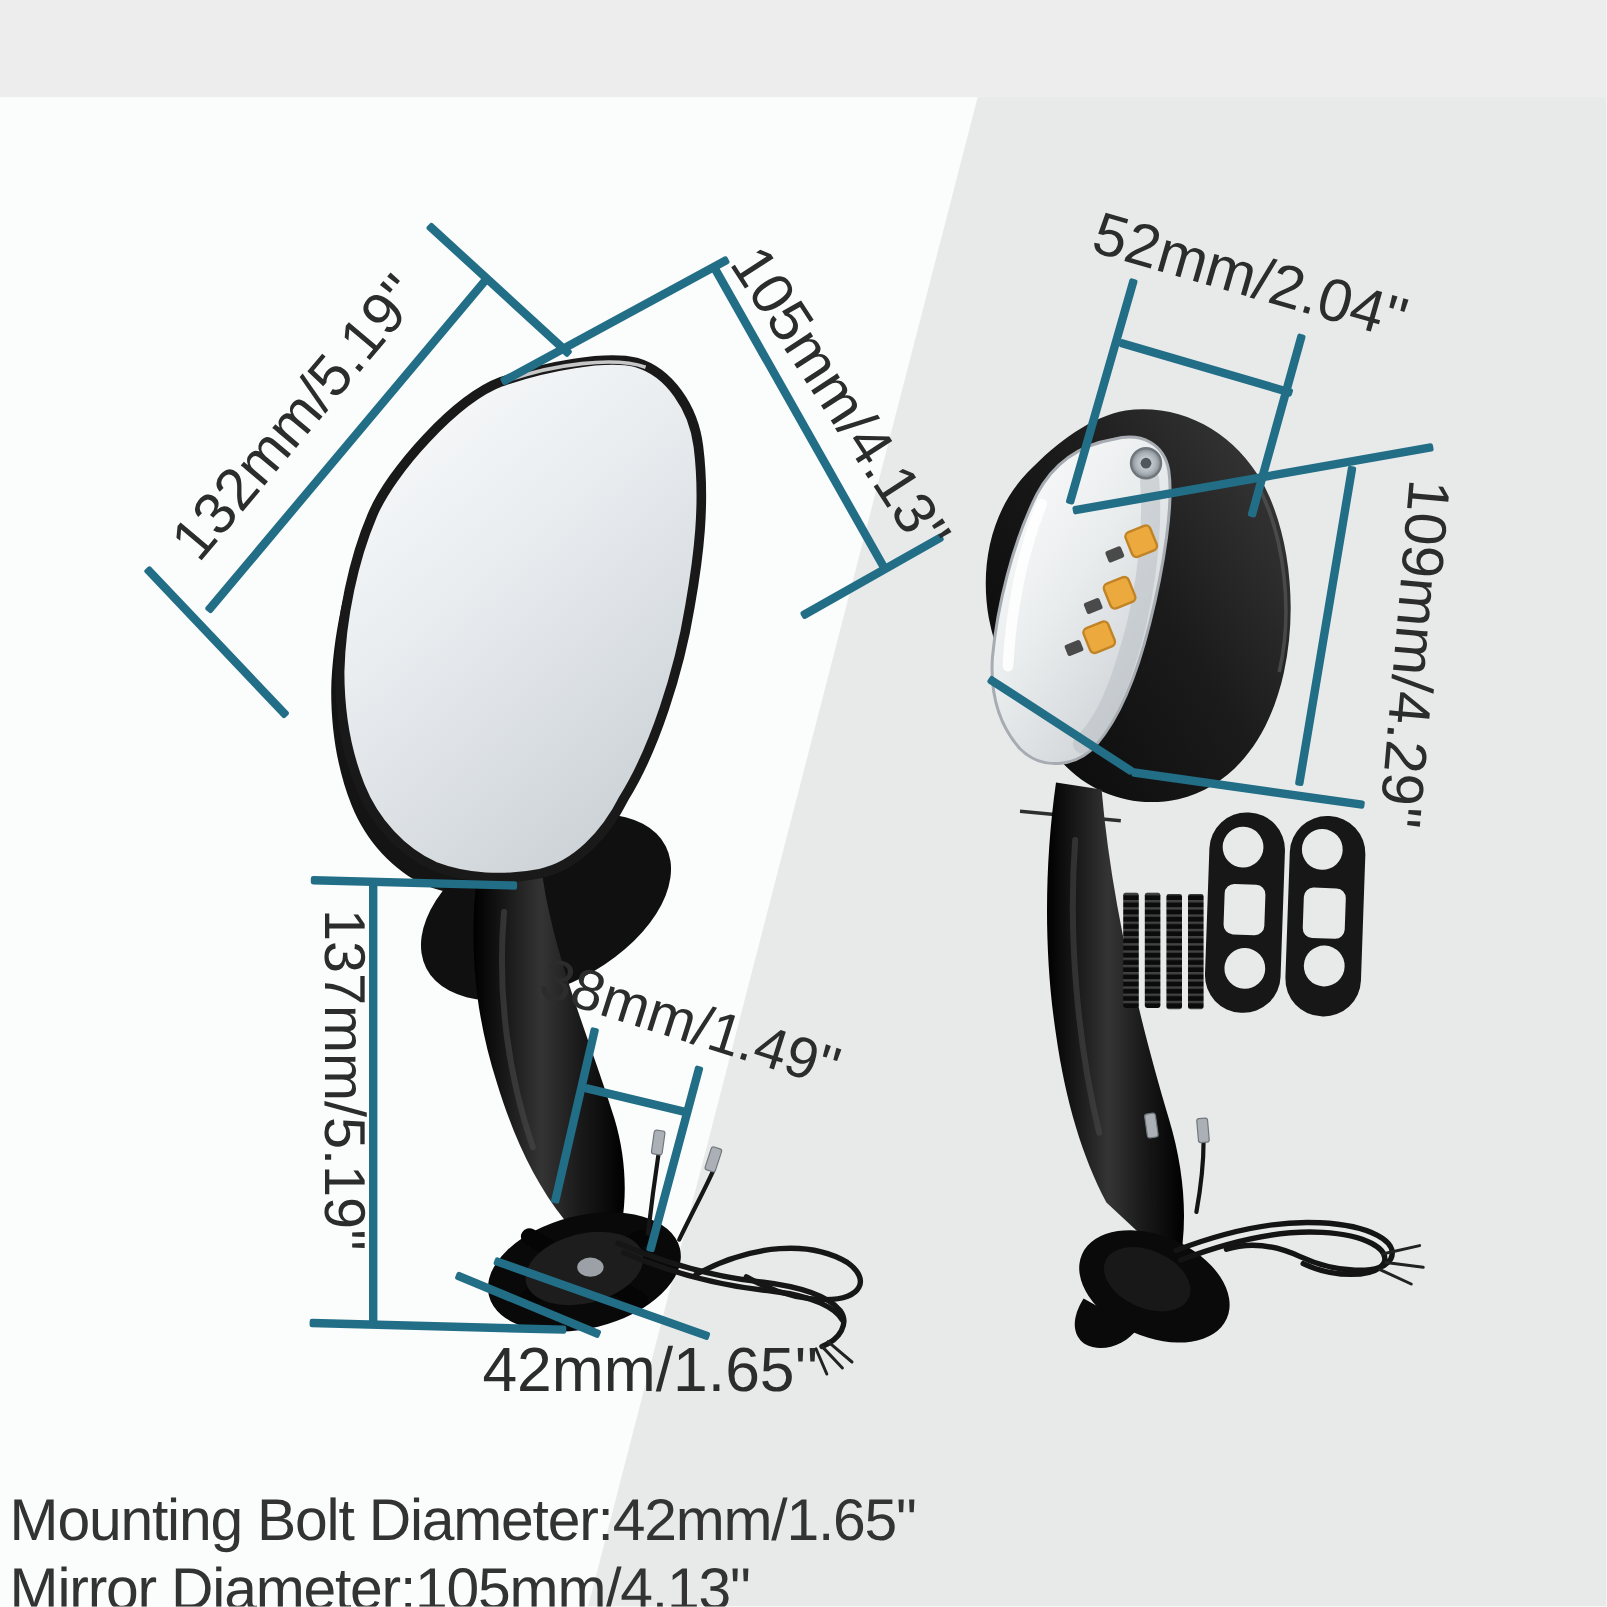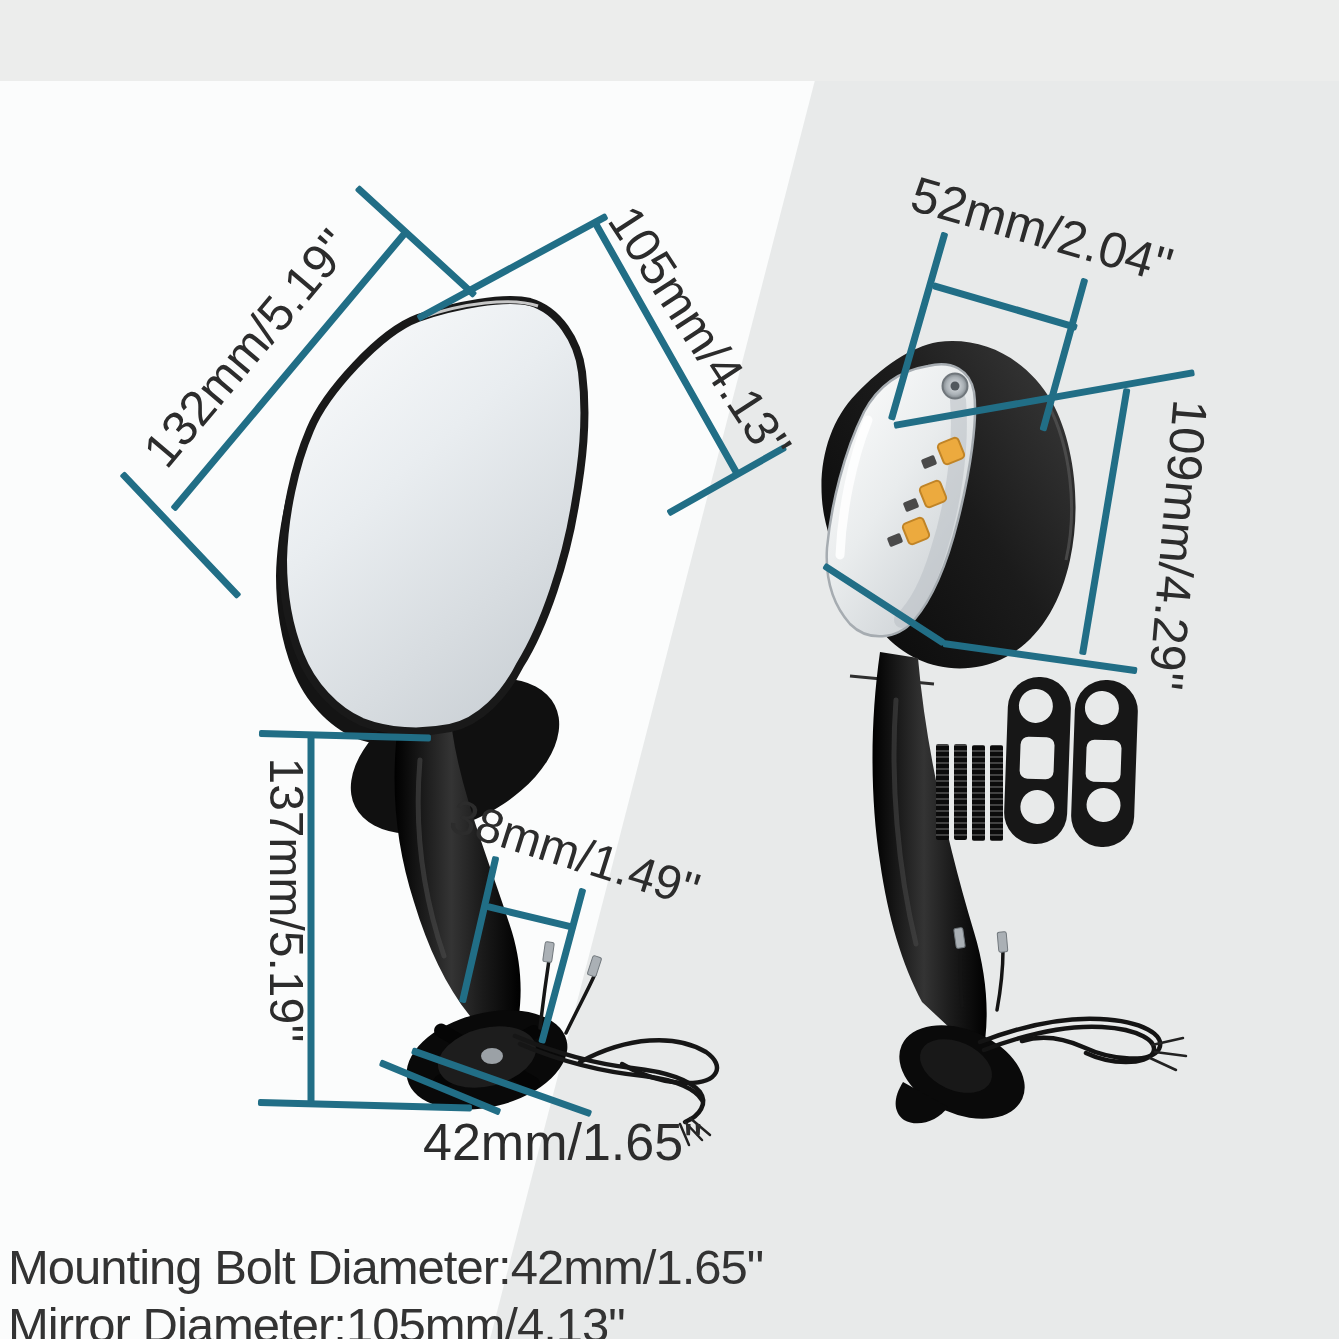--- a/index.html
+++ b/index.html
@@ -191,21 +191,21 @@
   <div>
     <div class="tline" style="left:487px;top:903px;width:90px;transform:rotate(13.5deg);"></div>
     <div class="tline" style="left:496px;top:853px;width:150px;transform:rotate(103deg);"></div>
     <div class="tline" style="left:583px;top:885px;width:160px;transform:rotate(105deg);"></div>
     <div class="dim-label" style="left:575px;top:853px;--rot:17.5deg;font-size:48px;">38mm/1.49''</div>
   </div>
 
   <div>
     <div class="tline" style="left:380px;top:1059px;width:130px;transform:rotate(22.5deg);"></div>
     <div class="tline" style="left:412px;top:1047px;width:190px;transform:rotate(19.5deg);"></div>
-    <div class="dim-label" style="left:563px;top:1142px;--rot:0deg;font-size:52px;">42mm/1.65''</div>
+    <div class="dim-label" style="left:542px;top:1142px;--rot:0deg;font-size:52px;">42mm/1.65''</div>
   </div>
 
   <div class="footer">
     <div>Mounting Bolt Diameter:42mm/1.65"</div>
     <div>Mirror Diameter:105mm/4.13"</div>
   </div>
 
 </div>
 
 </body></html>

